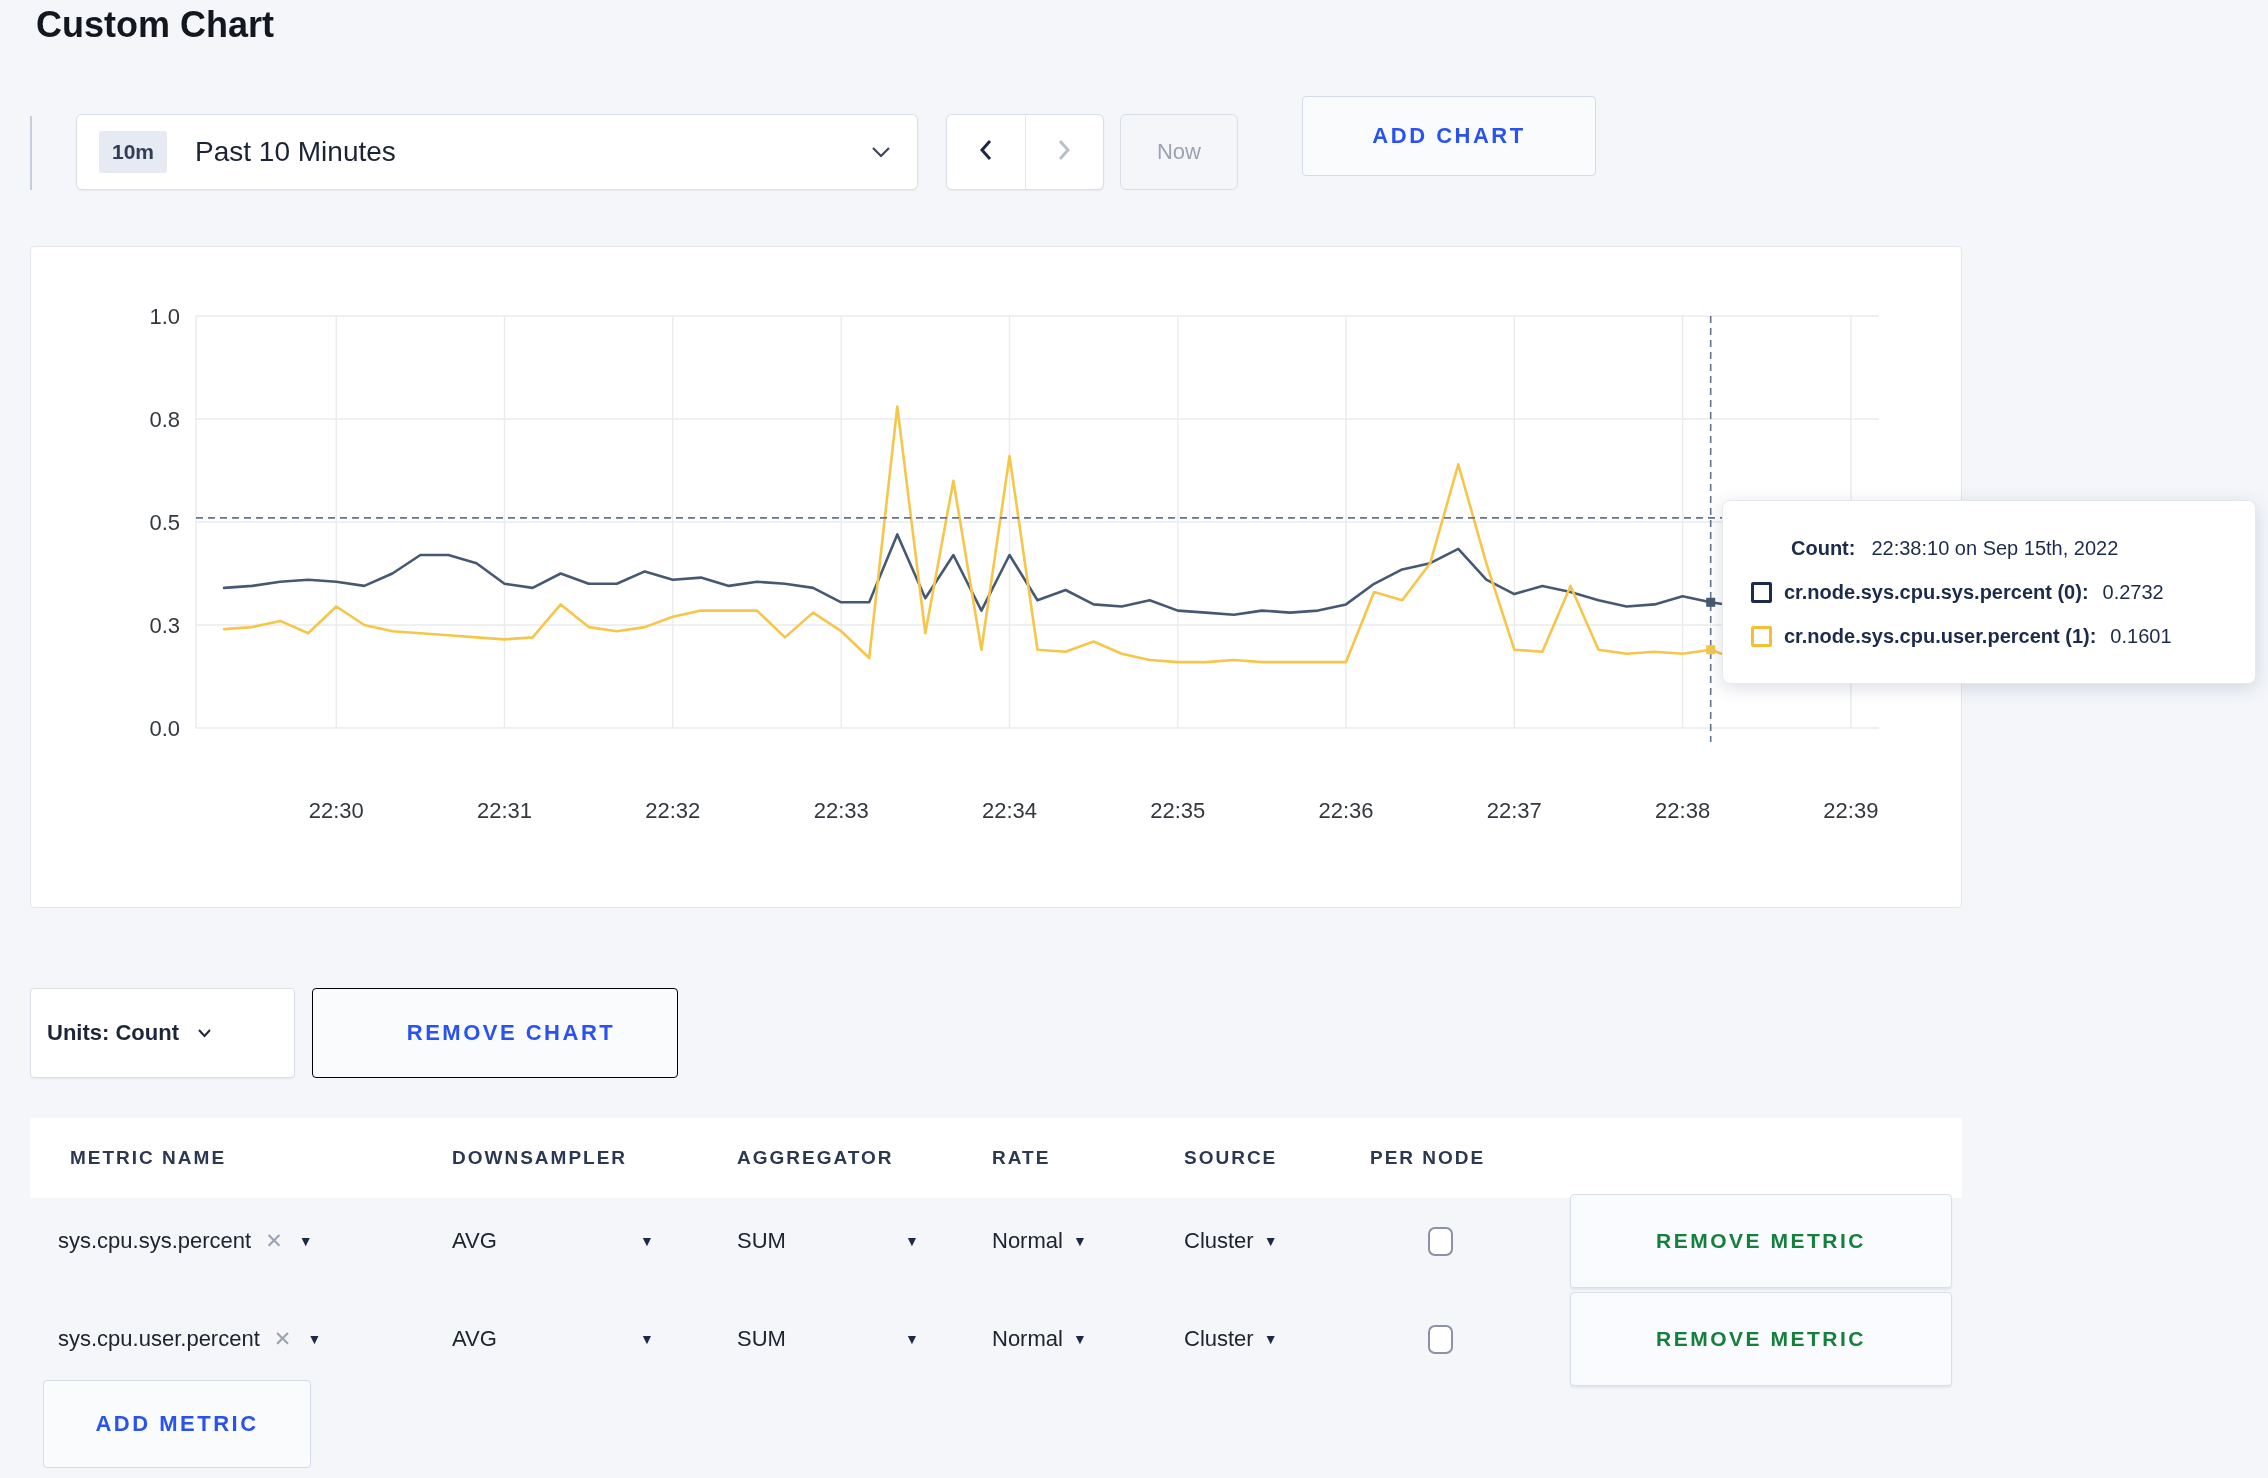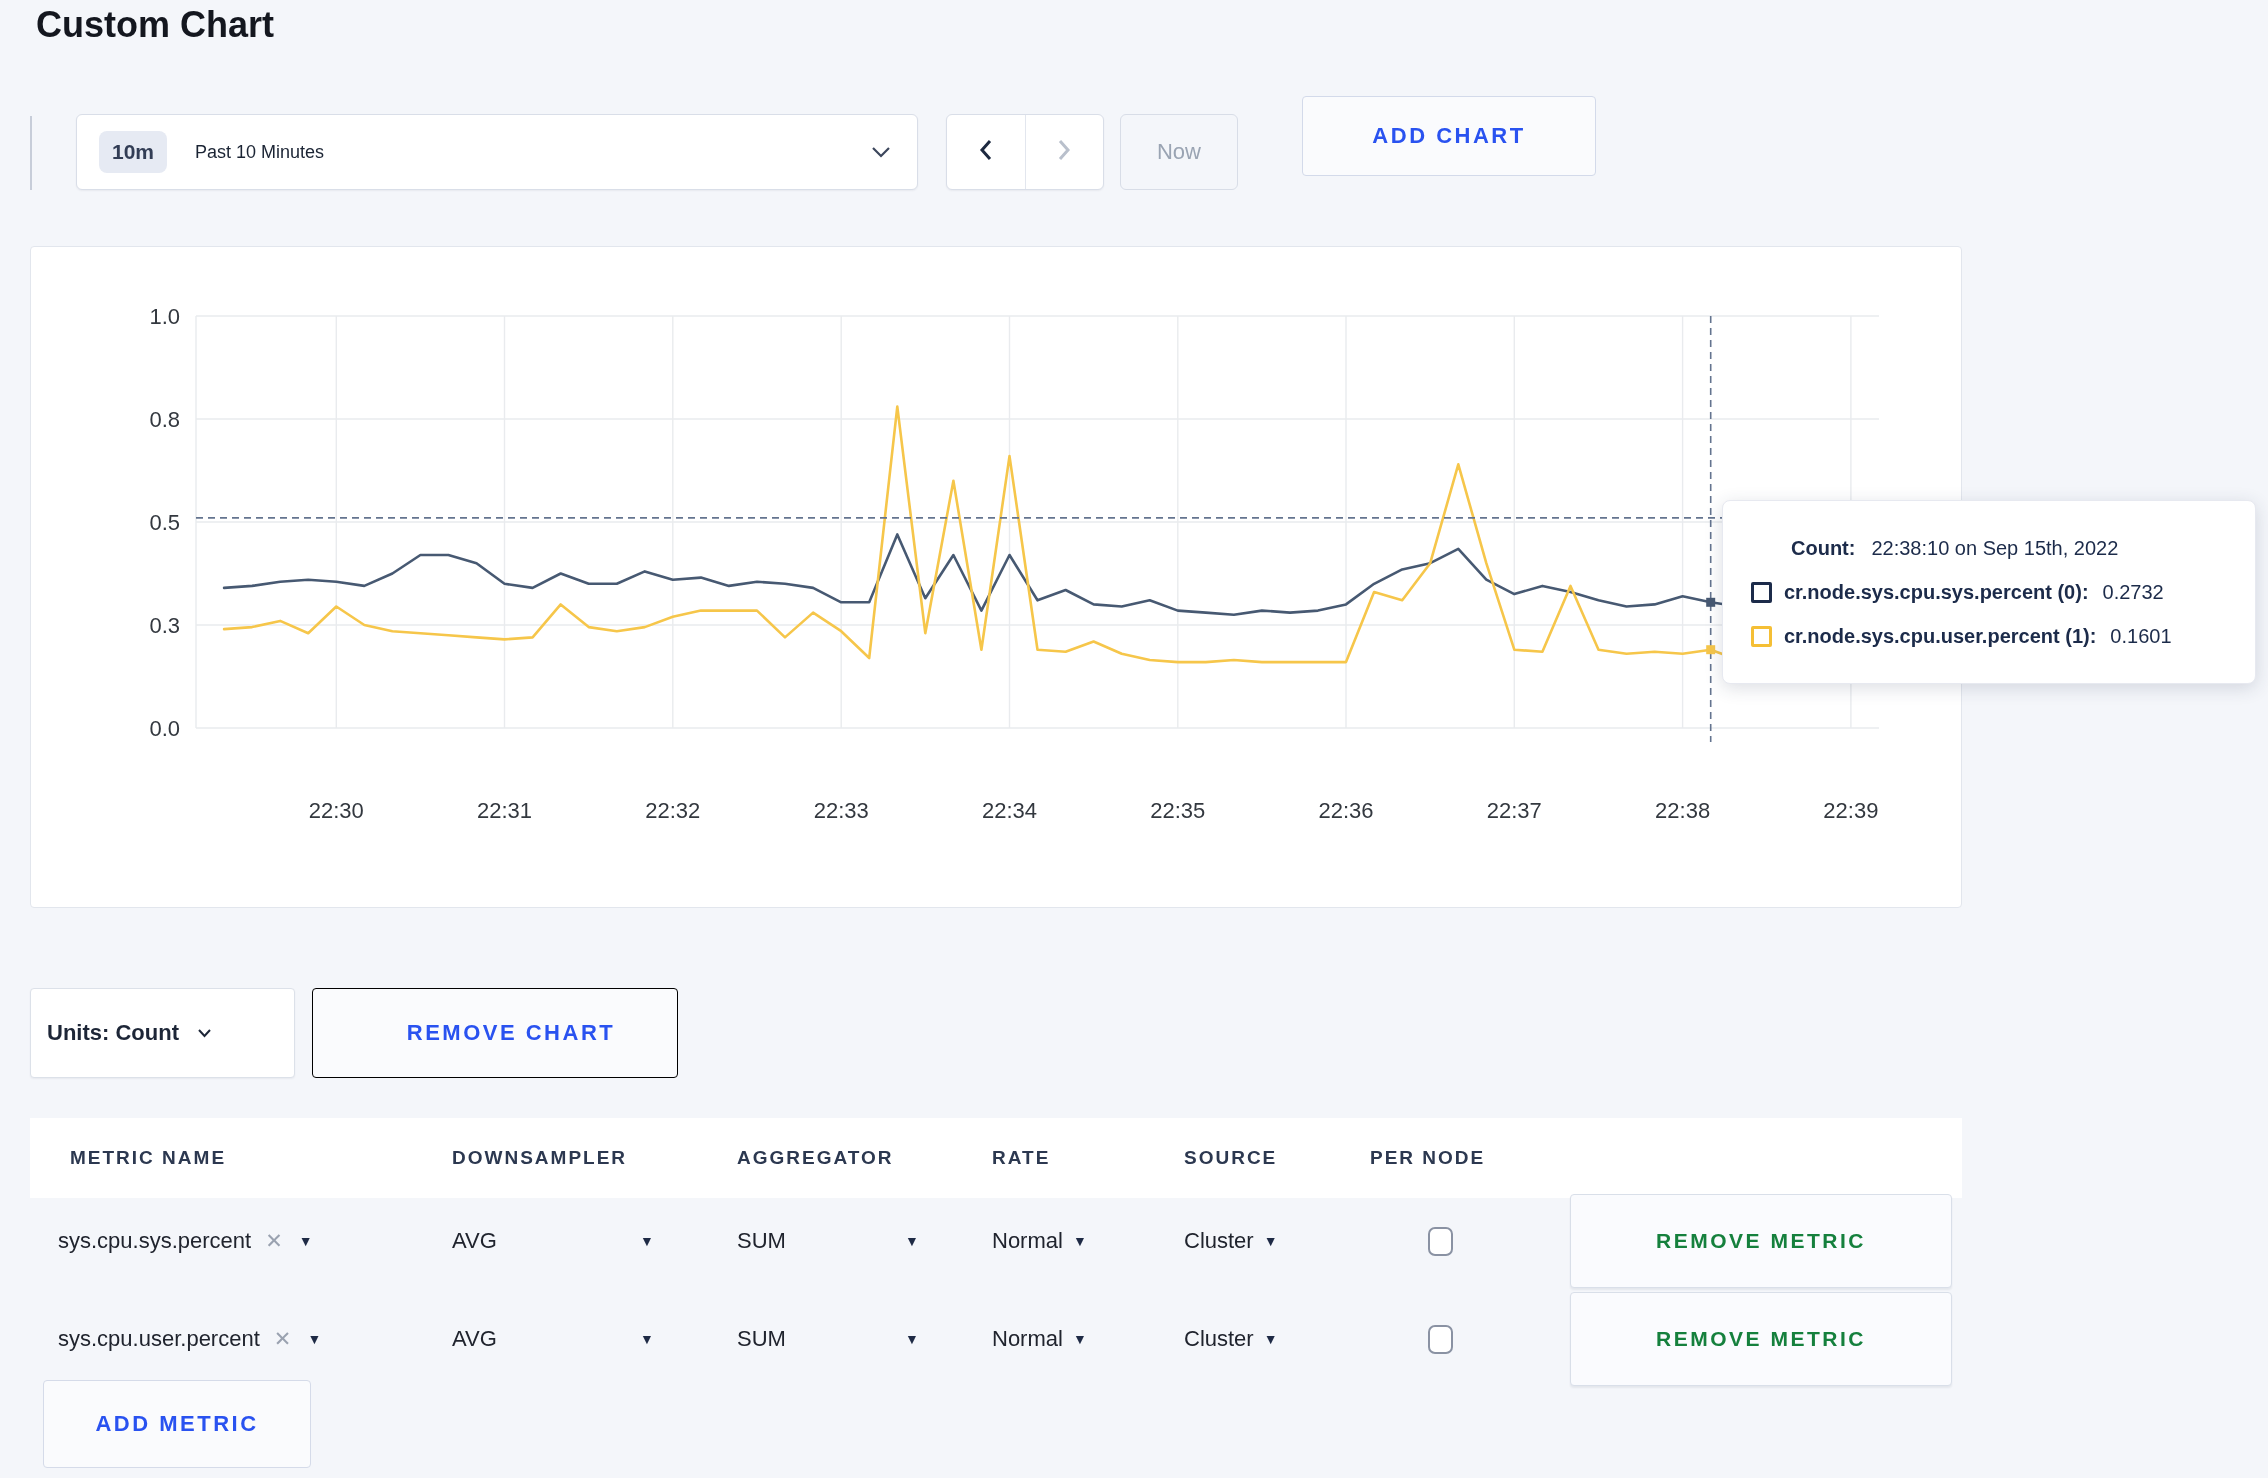--- a/index.html
+++ b/index.html
@@ -18,24 +18,24 @@
   }
 
   
   .tb-divider{left:30px;top:116px;width:2px;height:74px;background:#c7cdd9;}
   .range-select{
     left:76px;top:114px;width:842px;height:76px;background:#ffffff;
     border:1px solid #d9dee8;border-radius:6px;box-shadow:0 1px 2px rgba(30,40,70,.06);
     display:flex;align-items:center;box-sizing:border-box;cursor:pointer;
   }
   .range-badge{
-    margin-left:22px;background:#e6eaf3;border-radius:8px;
+    margin-left:22px;background:#e6eaf3;border-radius:2px;
     padding:9px 13px;font-size:21px;font-weight:700;color:#323d55;
   }
-  .range-label{margin-left:28px;font-size:18px;font-weight:500;color:#1b2434;}
+  .range-label{margin-left:28px;font-size:28px;font-weight:500;color:#1b2434;}
   .range-chevron{margin-left:auto;margin-right:26px;display:flex;}
 
   .pager{
     left:946px;top:114px;width:158px;height:76px;background:#ffffff;
     border:1px solid #d9dee8;border-radius:6px;box-sizing:border-box;
     display:flex;box-shadow:0 1px 2px rgba(30,40,70,.06);
   }
   .pager-cell{flex:1;display:flex;align-items:center;justify-content:center;cursor:pointer;}
   .pager-cell:first-child{border-right:1px solid #e2e6ee;}
 

